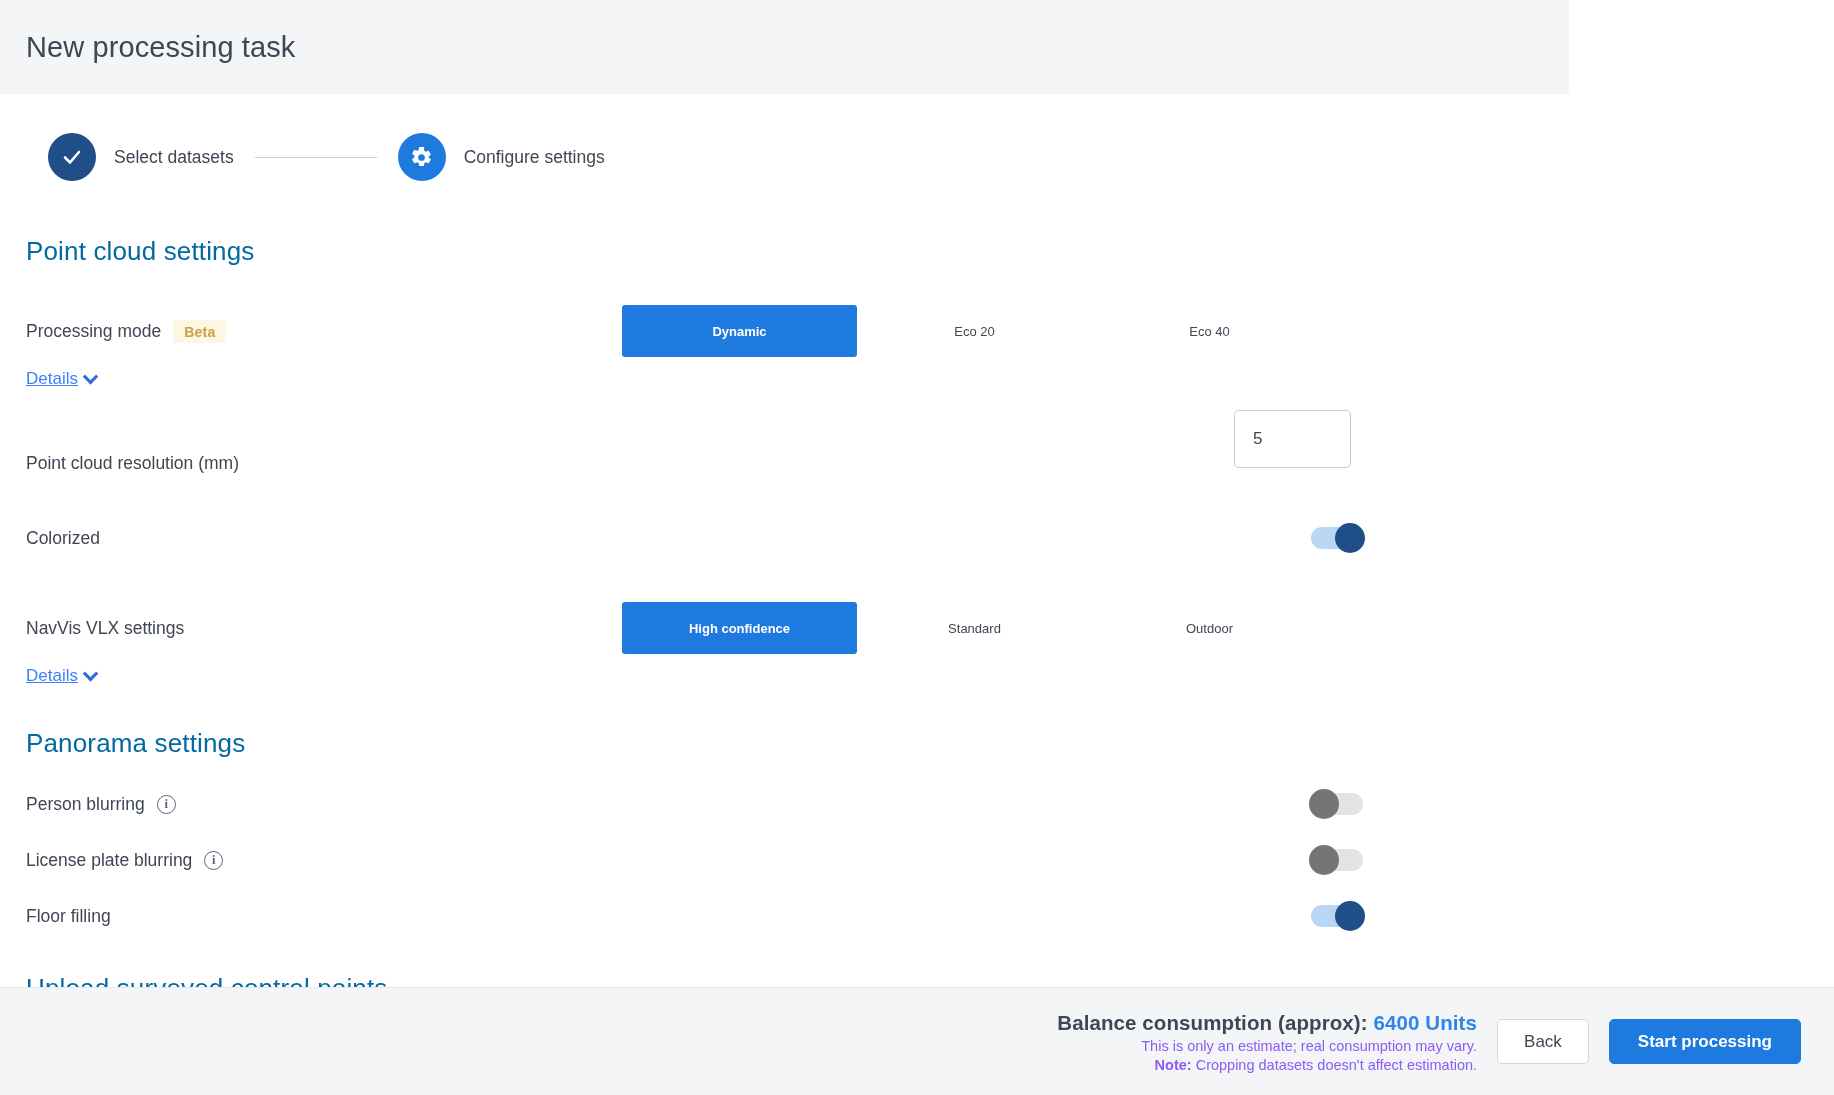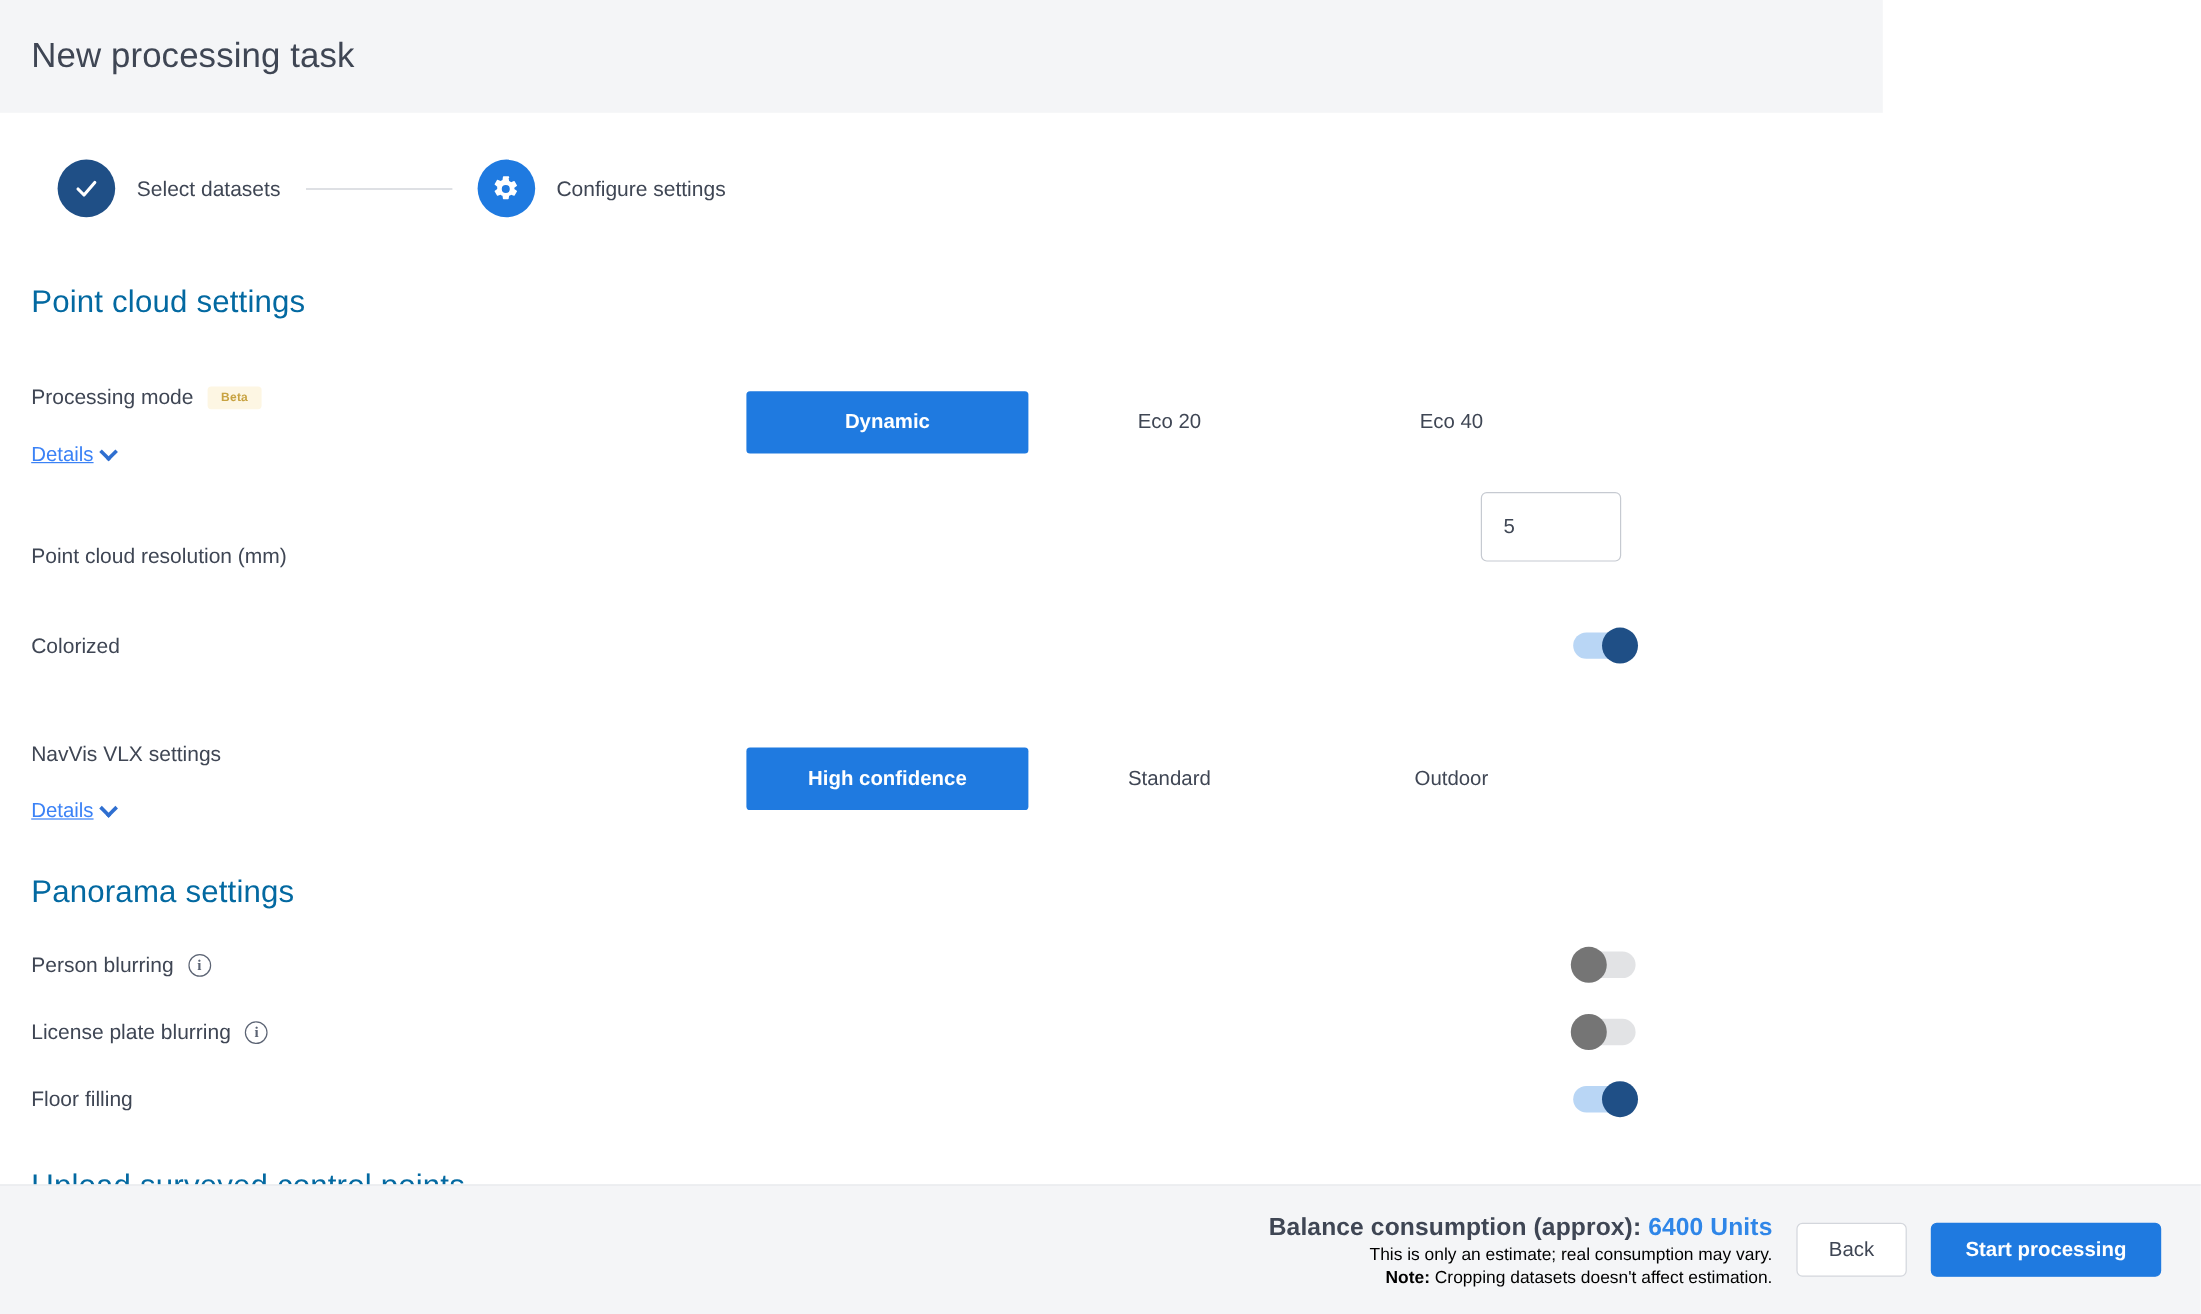--- a/index.html
+++ b/index.html
@@ -89,21 +89,21 @@
     color: #3f4654;
     white-space: nowrap;
     display: flex;
     align-items: center;
     gap: 12px;
   }
 
   .badge-beta {
     background: #fdf6e3;
     color: #c8a342;
-    font-size: 10px;
+    font-size: 14px;
     font-weight: 600;
     padding: 5px 11px 4px;
     border-radius: 3px;
     letter-spacing: .2px;
     line-height: 1;
   }
 
   .details-link {
     display: inline-flex;
     align-items: center;
@@ -129,28 +129,27 @@
     top: 0;
     display: flex;
     align-items: center;
   }
   .opt {
     width: 235px;
     height: 52px;
     display: flex;
     align-items: center;
     justify-content: center;
-    font-size: 17px;
+    font-size: 13px;
     color: #3f4654;
     cursor: pointer;
     background: transparent;
     border: none;
     border-radius: 3px;
     font-family: inherit;
-    margin-top: 21px;
   }
   .opt.selected {
     background: #1f7ae0;
     color: #ffffff;
     font-weight: 600;
   }
 
   
   .num-field {
     position: absolute;
@@ -227,21 +226,21 @@
   .balance-block { text-align: right; }
   .balance-main {
     font-size: 20.5px;
     font-weight: bold;
     color: #3f4654;
     letter-spacing: .1px;
   }
   .balance-main .units { color: #2f86e8; }
   .balance-sub {
     font-size: 14.5px;
-    color: #000000;
+    color: #8b5cf6;
     margin-top: 3px;
   }
   .balance-sub .note { font-weight: bold; }
 
   .btn {
     font-family: inherit;
     font-size: 17px;
     border-radius: 5px;
     cursor: pointer;
     height: 45px;

